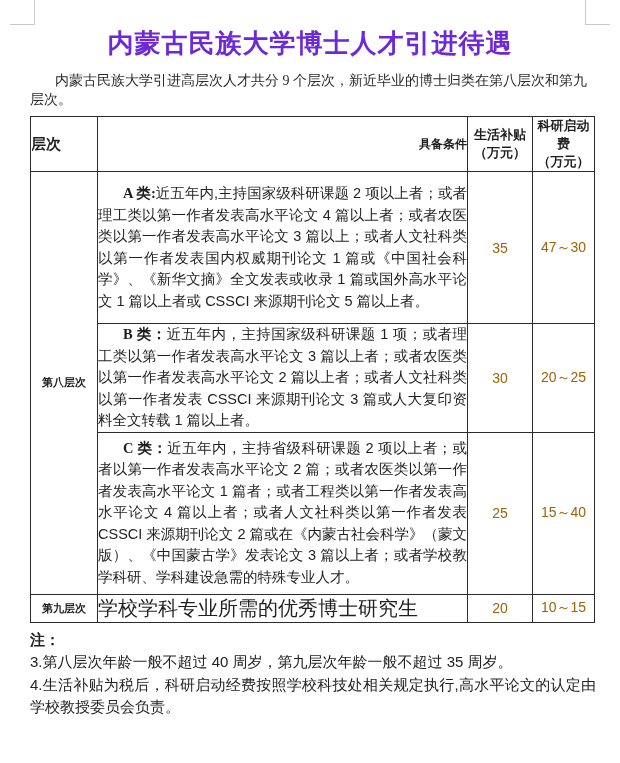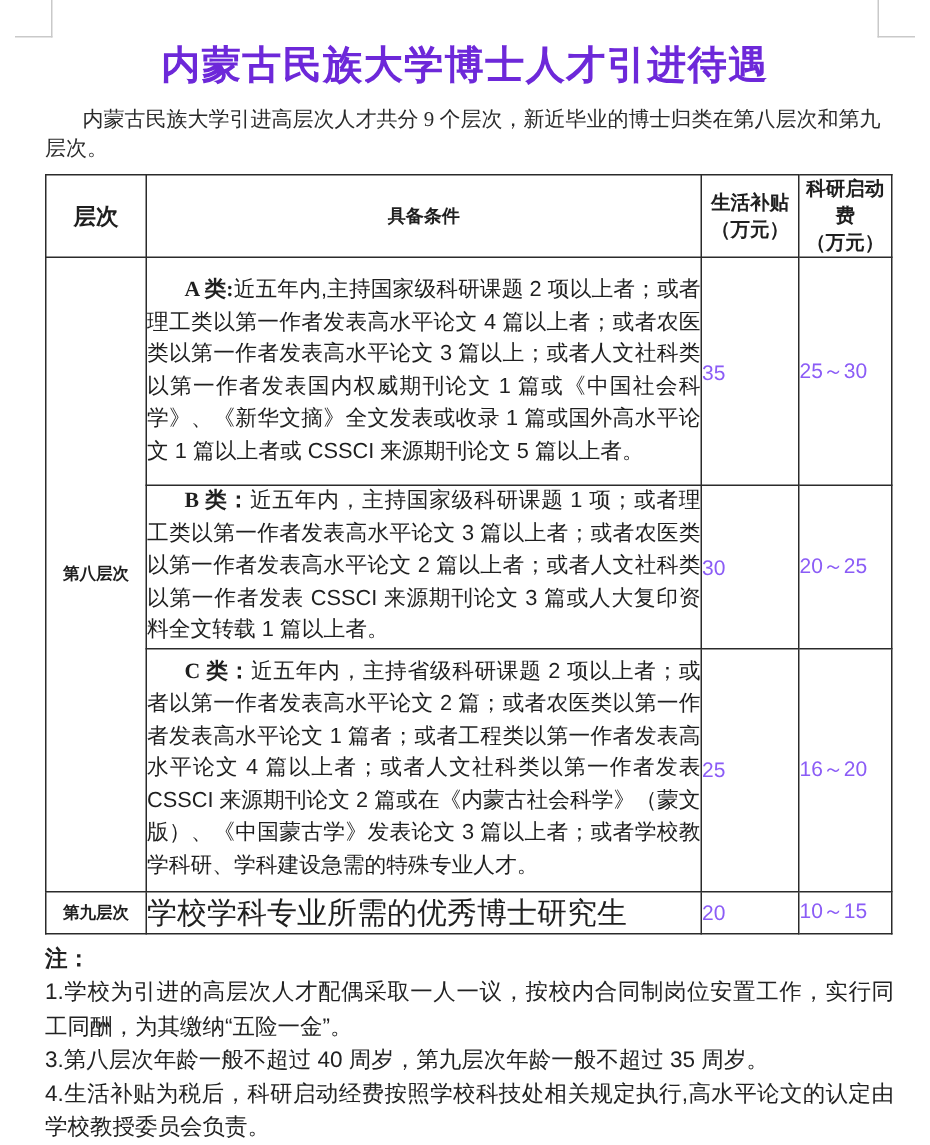--- a/index.html
+++ b/index.html
@@ -45,41 +45,41 @@
     padding: 0;
     overflow: hidden;
     vertical-align: middle;
   }
   tr.header-row { height: 40px; }
   tr.row-a { height: 152px; }
   tr.row-b { height: 101px; padding-left: 46px; }
   tr.row-c { height: 162px; padding-left: 13px; }
   tr.row-l9 { height: 24px; }
 
-  th.h-level { font-size: 15px; font-weight: bold; text-align: center; border-radius: 15px; }
-  th.h-cond  { font-size: 12px; font-weight: bold; text-align: center; }
+  th.h-level { font-size: 15px; font-weight: bold; text-align: left; border-radius: 15px; }
+  th.h-cond  { font-size: 12px; font-weight: bold; text-align: right; }
   th.h-num   { font-size: 13px; font-weight: bold; text-align: center;
                white-space: pre-line; line-height: 18px; }
 
   td.level-cell {
     text-align: center;
     font-weight: bold;
     font-size: 11px;
   }
   td.cond-cell { padding: 2px 3px; }
   td.cond-cell p {
     margin: 0;
     font-size: 14.5px;
     line-height: 21.5px;
     text-align: justify;
     text-indent: 25px;
   }
   td.cond-cell .cat { font-weight: bold; font-family: Liberation Serif, serif; }
   td.cond-cell-l9 { padding-left: 17px; font-size: 20px; }
-  td.num-cell { text-align: left; font-size: 14px; color: #8b5cf6; }
+  td.num-cell { text-align: center; font-size: 14px; color: #a16207; }
 
   .notes {
     margin: 6px 24px 0 30px;
     font-size: 15px;
     line-height: 22.5px;
     color: #222;
   }
   .notes-heading { font-weight: bold; margin: 0; }
   .notes p.note-item { margin: 0; text-align: justify; }
 </style>
@@ -108,43 +108,42 @@
 （万元）</th>
     <th class="h-num">科研启动费
 （万元）</th>
   </tr>
   <tr class="row-a">
     <td class="level-cell" rowspan="3">第八层次</td>
     <td class="cond-cell">
       <p><span class="cat">A 类:</span><span>近五年内,主持国家级科研课题 2 项以上者；或者理工类以第一作者发表高水平论文 4 篇以上者；或者农医类以第一作者发表高水平论文 3 篇以上；或者人文社科类以第一作者发表国内权威期刊论文 1 篇或《中国社会科学》、《新华文摘》全文发表或收录 1 篇或国外高水平论文 1 篇以上者或 CSSCI 来源期刊论文 5 篇以上者。</span></p>
     </td>
     <td class="num-cell">35</td>
-    <td class="num-cell">25～30</td>
+    <td class="num-cell">47～30</td>
   </tr>
   <tr class="row-b">
     <td class="cond-cell">
       <p><span class="cat">B 类：</span><span>近五年内，主持国家级科研课题 1 项；或者理工类以第一作者发表高水平论文 3 篇以上者；或者农医类以第一作者发表高水平论文 2 篇以上者；或者人文社科类以第一作者发表 CSSCI 来源期刊论文 3 篇或人大复印资料全文转载 1 篇以上者。</span></p>
     </td>
     <td class="num-cell">30</td>
     <td class="num-cell">20～25</td>
   </tr>
   <tr class="row-c">
     <td class="cond-cell">
       <p><span class="cat">C 类：</span><span>近五年内，主持省级科研课题 2 项以上者；或者以第一作者发表高水平论文 2 篇；或者农医类以第一作者发表高水平论文 1 篇者；或者工程类以第一作者发表高水平论文 4 篇以上者；或者人文社科类以第一作者发表 CSSCI 来源期刊论文 2 篇或在《内蒙古社会科学》（蒙文版）、《中国蒙古学》发表论文 3 篇以上者；或者学校教学科研、学科建设急需的特殊专业人才。</span></p>
     </td>
     <td class="num-cell">25</td>
-    <td class="num-cell">16～20</td>
+    <td class="num-cell">15～40</td>
   </tr>
   <tr class="row-l9">
     <td class="level-cell">第九层次</td>
     <td class="cond-cell-l9">学校学科专业所需的优秀博士研究生</td>
     <td class="num-cell">20</td>
     <td class="num-cell">10～15</td>
   </tr>
 </tbody>
   </table>
 
 <div class="notes">
   <p class="notes-heading">注：</p>
-  <p class="note-item">1.学校为引进的高层次人才配偶采取一人一议，按校内合同制岗位安置工作，实行同工同酬，为其缴纳“五险一金”。</p>
   <p class="note-item">3.第八层次年龄一般不超过 40 周岁，第九层次年龄一般不超过 35 周岁。</p>
   <p class="note-item">4.生活补贴为税后，科研启动经费按照学校科技处相关规定执行,高水平论文的认定由学校教授委员会负责。</p>
 </div>
 
 </body></html>

